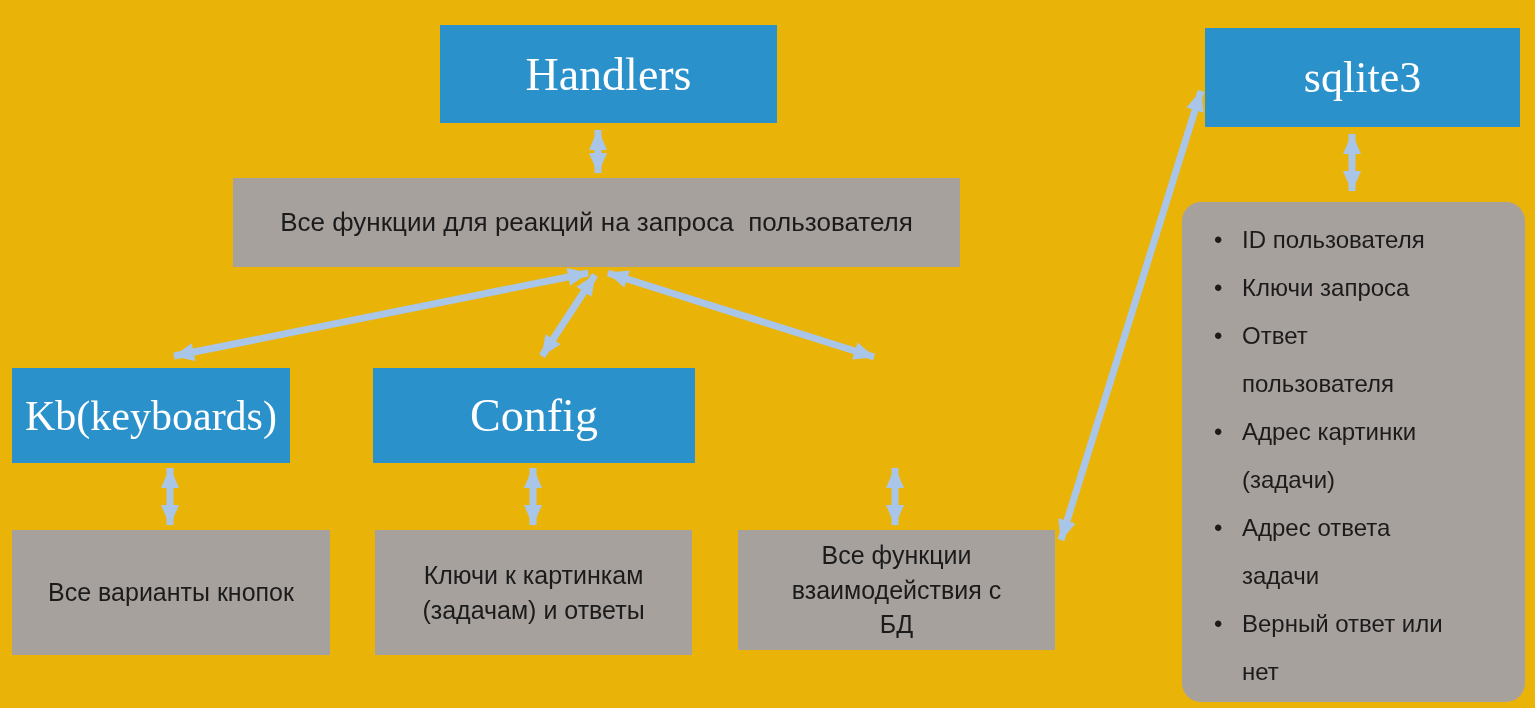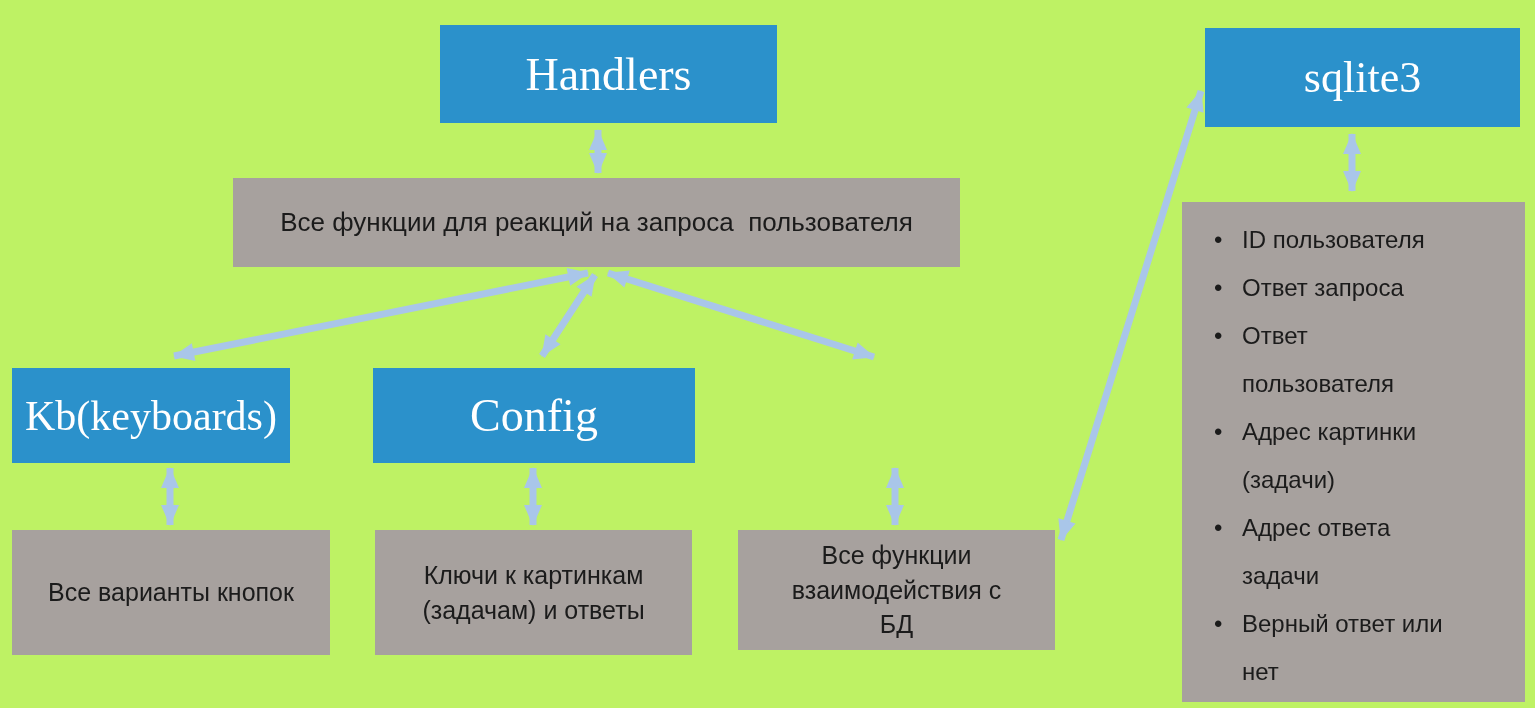--- a/index.html
+++ b/index.html
@@ -6,21 +6,21 @@
     --blue:#2B91CB;
     --gray:#A7A19E;
     --arrow:#A9C6E9;
     --text-dark:#1b1b1b;
     --text-light:#ffffff;
   }
   html,body{margin:0;padding:0;background:#ffffff;}
   #diagram-canvas{
     position:relative;
     width:1535px;height:708px;
-    background:#bef264;
+    background:#eab308;
     font-family:"Liberation Sans", sans-serif;
     overflow:hidden;
   }
   .box{
     position:absolute;
     display:flex;align-items:center;justify-content:center;
     text-align:center;
     box-sizing:border-box;
     z-index:1;
   }
@@ -43,20 +43,21 @@
   
   #node-handlers-desc{left:233px;top:178px;width:727px;height:89px;font-size:26px;white-space:pre-wrap;}
   #node-kb-desc      {left:12px;top:530px;width:318px;height:125px;font-size:25px;}
   #node-config-desc  {left:375px;top:530px;width:317px;height:125px;font-size:25px;line-height:1.38;padding:0 20px;}
   #node-dbfunc-desc  {left:738px;top:530px;width:317px;height:120px;font-size:25px;line-height:1.38;padding:0 35px;}
   
   #node-sqlite-fields{
     left:1182px;top:202px;width:343px;height:500px;
     align-items:flex-start;justify-content:flex-start;
     text-align:left;
+    border-radius:19px;
   }
   #sqlite-fields-list{
     margin:0;padding:14px 0 0 0;
     list-style:none;
     width:100%;
   }
   #sqlite-fields-list li{
     position:relative;
     padding:0 80px 0 60px;
     font-size:24px;
@@ -124,21 +125,21 @@
   <div class="box gray" id="node-config-desc">
     <span>Ключи к картинкам (задачам) и ответы</span>
   </div>
   <div class="box gray" id="node-dbfunc-desc">
     <span>Все функции взаимодействия с БД</span>
   </div>
 
   <div class="box gray" id="node-sqlite-fields">
     <ul id="sqlite-fields-list">
         <li>ID пользователя</li>
-        <li>Ответ запроса</li>
+        <li>Ключи запроса</li>
         <li>Ответ пользователя</li>
         <li>Адрес картинки (задачи)</li>
         <li>Адрес ответа задачи</li>
         <li>Верный ответ или нет</li>
       </ul>
   </div>
 
 </div>
 
 </body></html>

